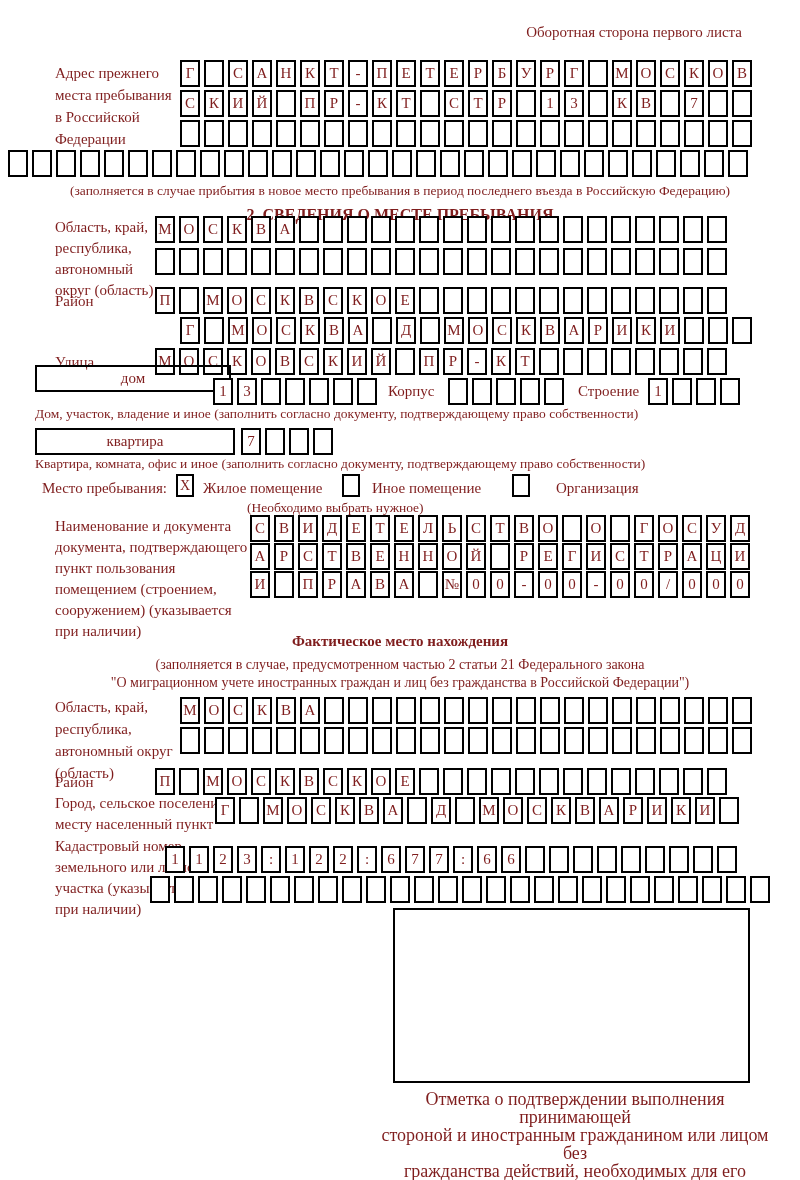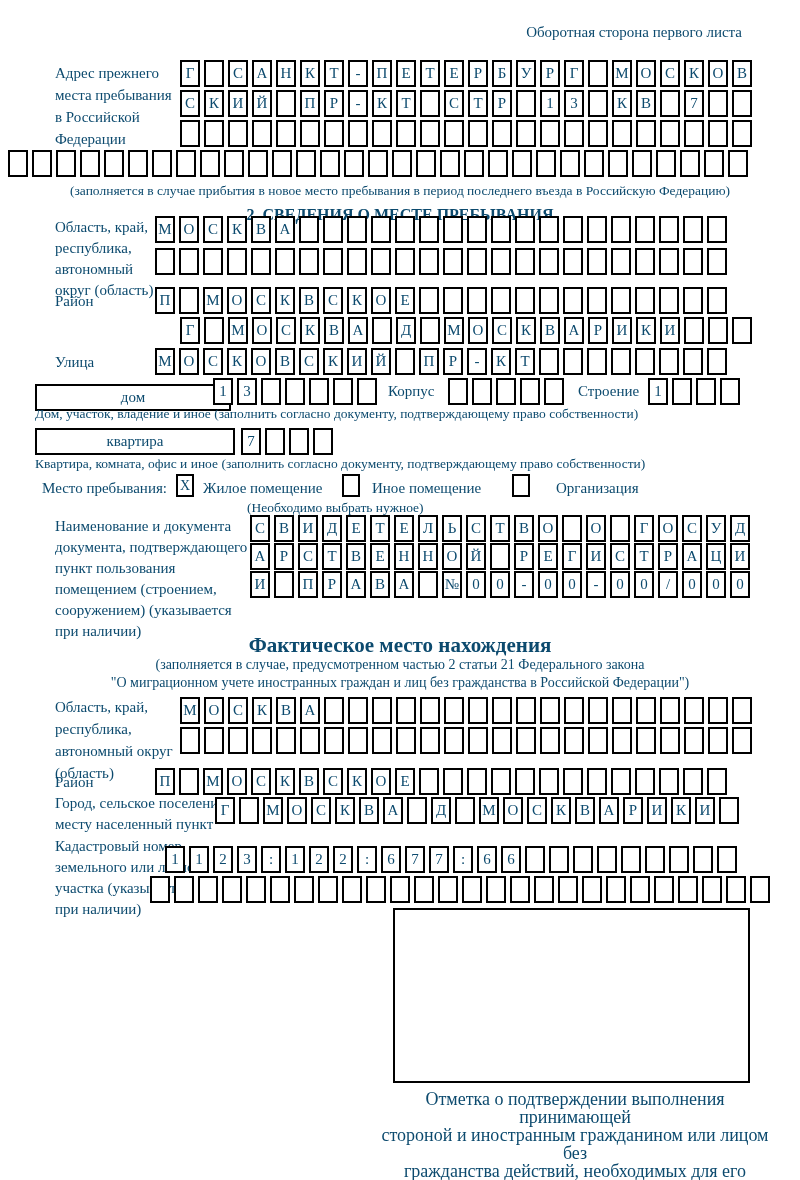--- a/index.html
+++ b/index.html
@@ -1,16 +1,16 @@
 <!DOCTYPE html>
 <html><head>
 <meta charset="utf-8">
 <style>
   html,body{margin:0;padding:0;background:#fff;}
-  #page{position:relative;width:800px;height:1180px;background:#fff;color:#0c4a6e;
+  #page{position:relative;width:800px;height:1180px;background:#fff;color:#7f1d1d;
         font-family:"Liberation Serif",serif;overflow:hidden;}
   .abs{position:absolute;}
   .row{display:flex;gap:4px;}
   .cell{width:20px;height:27px;border:2px solid #000;box-sizing:border-box;
         text-align:center;font-size:15px;line-height:22px;background:#fff;flex:0 0 auto;}
   .lbl{font-size:15px;line-height:20px;white-space:nowrap;}
   .cap{font-size:13.5px;white-space:nowrap;}
   .center{left:0;width:800px;text-align:center;}
   .title{font-weight:bold;font-size:16px;}
   .fieldbox{border:2px solid #000;height:27px;box-sizing:border-box;text-align:center;
@@ -283,21 +283,21 @@
       <span class="cell"></span>
       <span class="cell"></span>
       <span class="cell"></span>
       <span class="cell"></span>
       <span class="cell"></span>
       <span class="cell"></span>
       <span class="cell"></span>
       <span class="cell"></span>
     </div>
 
-  <div class="abs fieldbox" style="left:35px;top:384px;width:196px;">дом</div>
+  <div class="abs fieldbox" style="left:35px;top:365px;width:196px;">дом</div>
   <div class="abs row" style="left:213px;top:378px;">
       <span class="cell">1</span>
       <span class="cell">3</span>
       <span class="cell"></span>
       <span class="cell"></span>
       <span class="cell"></span>
       <span class="cell"></span>
       <span class="cell"></span>
     </div>
   <div class="abs lbl" style="left:388px;top:381px;text-align:right;">Корпус</div>
@@ -406,21 +406,21 @@
       <span class="cell">0</span>
       <span class="cell">-</span>
       <span class="cell">0</span>
       <span class="cell">0</span>
       <span class="cell">/</span>
       <span class="cell">0</span>
       <span class="cell">0</span>
       <span class="cell">0</span>
     </div>
 
-  <div class="abs title center" style="top:633px;font-size:21px;">Фактическое место нахождения</div>
+  <div class="abs title center" style="top:633px;font-size:15px;">Фактическое место нахождения</div>
   <div class="abs cap center" style="top:657px;font-size:14px;">(заполняется в случае, предусмотренном частью 2 статьи 21 Федерального закона</div>
   <div class="abs cap center" style="top:675px;font-size:14px;">"О миграционном учете иностранных граждан и лиц без гражданства в Российской Федерации")</div>
 
   <div class="abs" style="left:55px;top:696px;">
     <div class="lbl" style="line-height:22px;">Область, край,</div>
     <div class="lbl" style="line-height:22px;">республика,</div>
     <div class="lbl" style="line-height:22px;">автономный округ</div>
     <div class="lbl" style="line-height:22px;">(область)</div>
   </div>
   <div class="abs row" style="left:180px;top:697px;">

